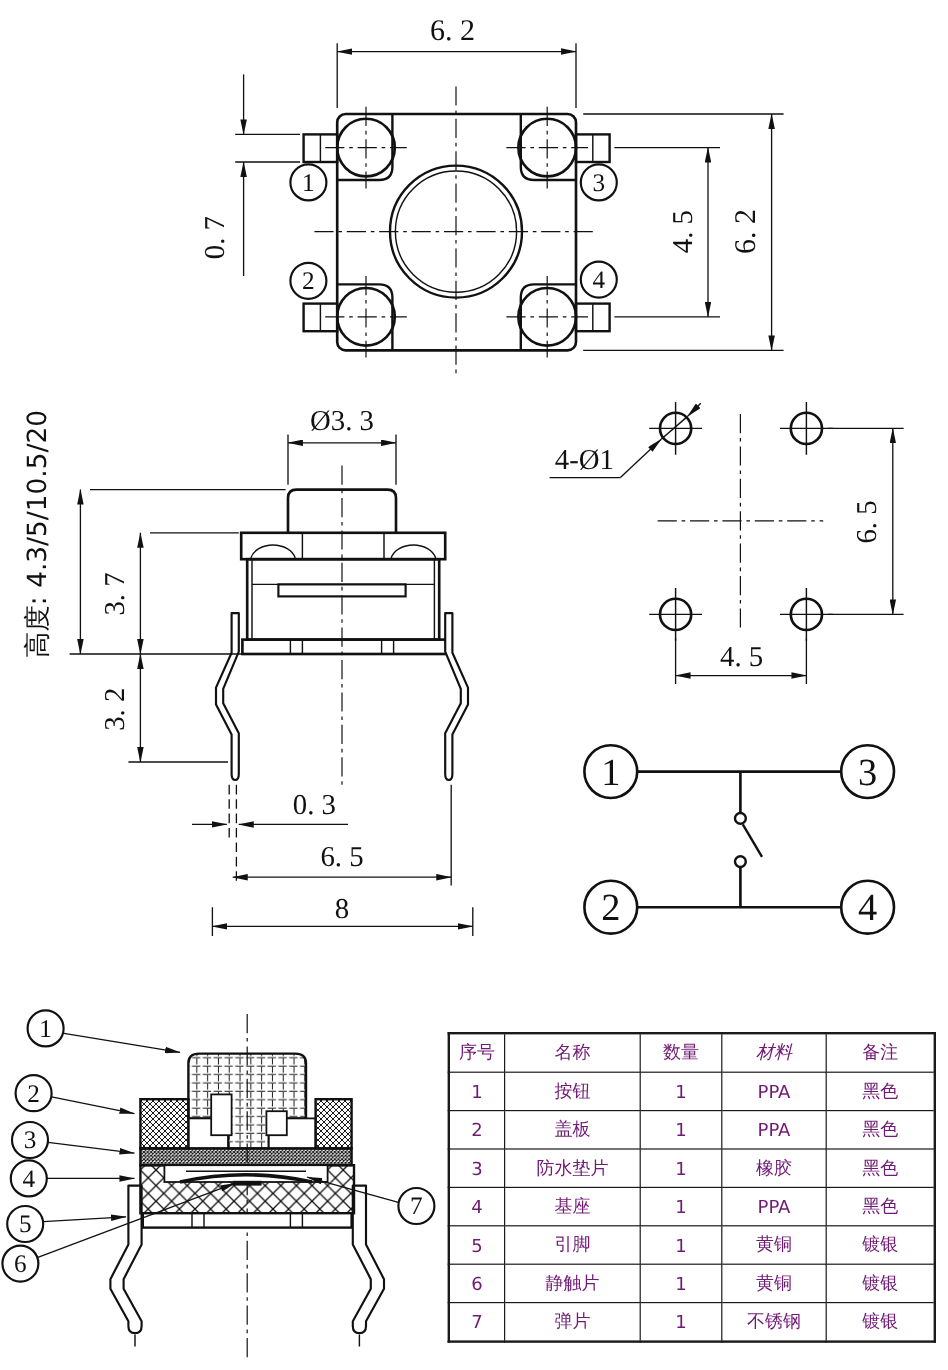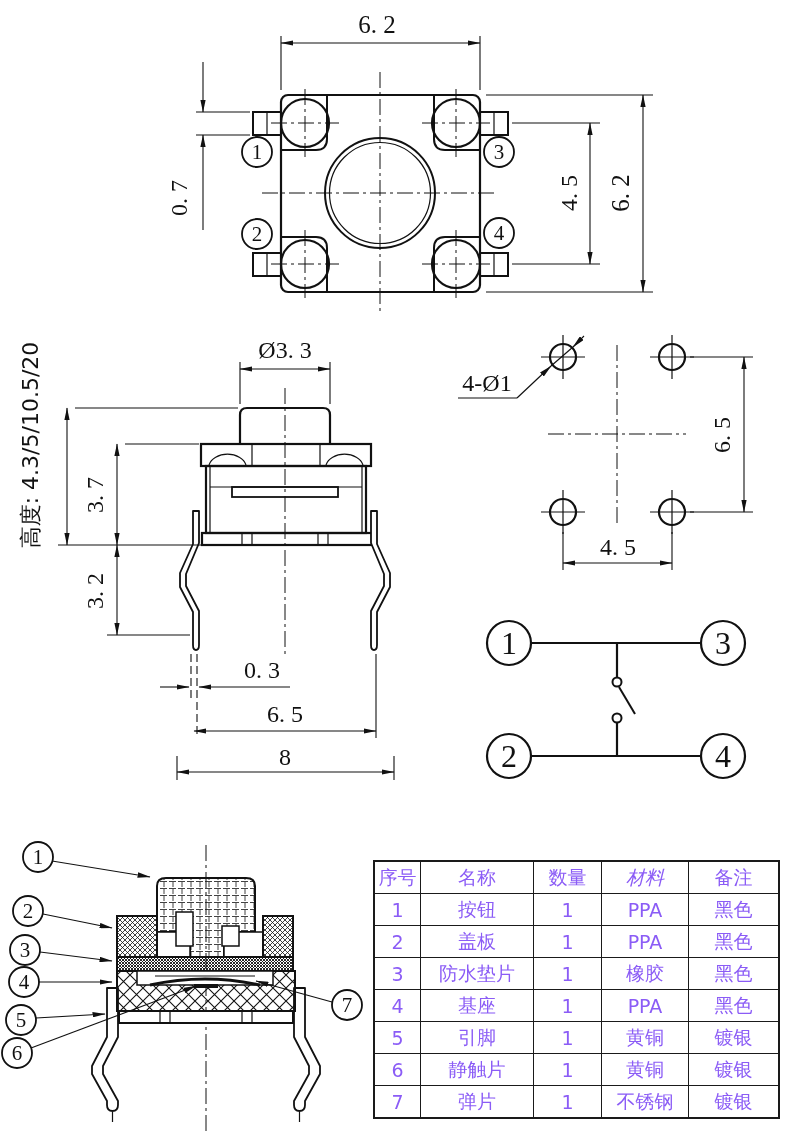--- a/index.html
+++ b/index.html
@@ -16,21 +16,21 @@
   .dim{marker-start:url(#arr);marker-end:url(#arr);}
   .arrE{marker-end:url(#arr);}
   .wfill{fill:#fff;stroke:#111;stroke-width:1.5;}
   .leg{fill:#fff;stroke:#111;stroke-width:1.8;stroke-linejoin:round;}
   .lblc{fill:#fff;stroke:#111;stroke-width:1.8;}
   text{fill:#111;}
   .dt{font-family:"Liberation Serif","DejaVu Serif",serif;}
   .cjk{font-family:"DejaVu Sans",sans-serif;}
   
   #parts-table{position:absolute;left:373px;top:860px;width:399px;border-collapse:collapse;
-      table-layout:fixed;font-size:19px;color:#8b5cf6;}
+      table-layout:fixed;font-size:15px;color:#701a75;}
   #parts-table th,#parts-table td{border:1.5px solid #1a1a1a;text-align:center;
       height:31px;padding:0;font-weight:normal;overflow:hidden;white-space:nowrap;}
   #parts-table{border:2px solid #1a1a1a;}
   .c-no{width:45px;} .c-name{width:112px;} .c-qty{width:67px;} .c-mat{width:86px;font-style:italic;} .c-rem{width:89px;margin-left:10px;}
 </style>
 </head>
 <body>
 
 <div id="page">
 <svg width="790" height="1142" viewBox="0 0 790 1142">

